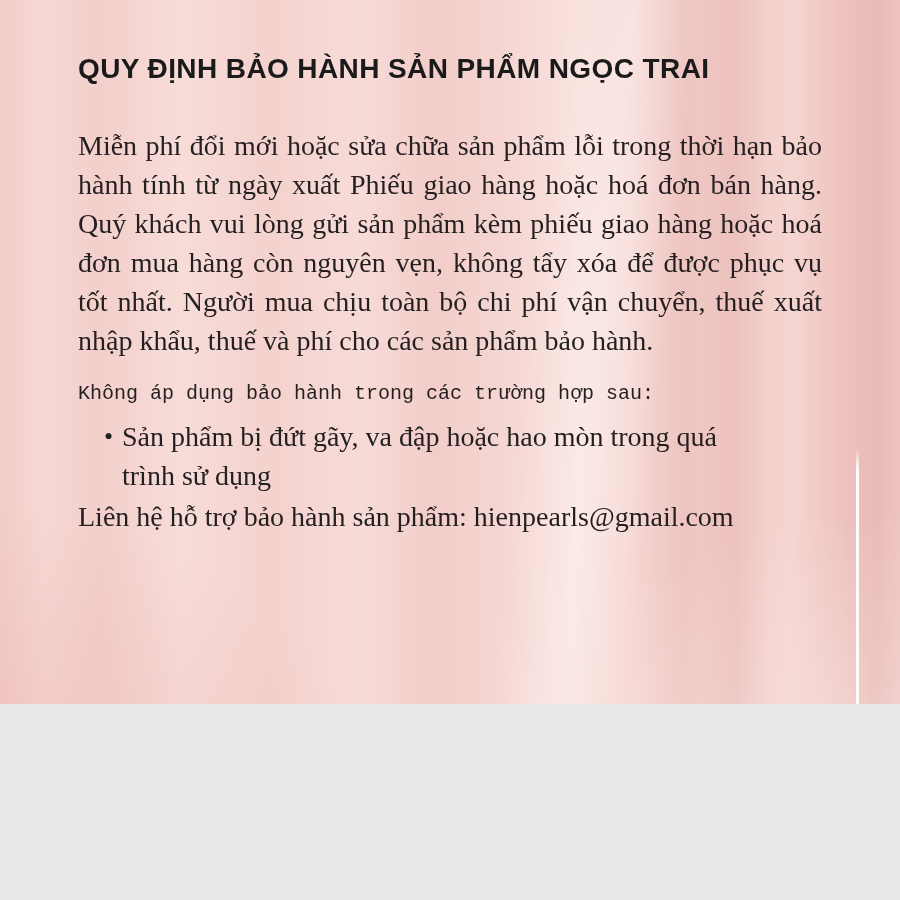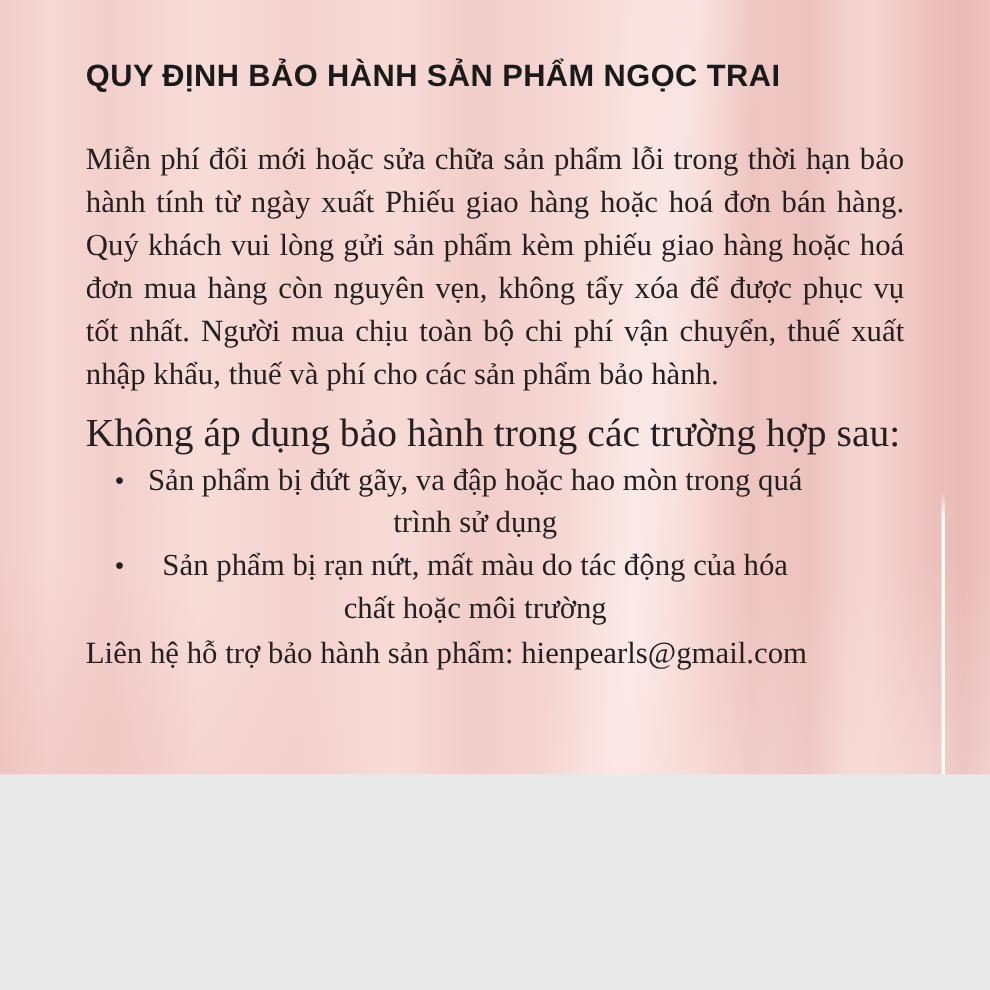--- a/index.html
+++ b/index.html
@@ -34,31 +34,31 @@
     letter-spacing:0.4px;
     color:#1b1a1a;
   }
   .para{
     margin:0 0 14px 0;
     font-size:28px;line-height:39px;
     text-align:justify;
   }
   .section-heading{
     margin:10px 0 4px 0;
-    font-size:36px;line-height:39px;
+    font-size:20px;line-height:39px;font-family:Liberation Mono, monospace;
   }
   ul.exclusions{
     list-style:none;
     margin:0 80px 0 0;
     padding:0 0 0 26px;
   }
   ul.exclusions li{
     position:relative;
     padding-left:18px;
-    font-size:28px;line-height:39px;text-align:center;
+    font-size:28px;line-height:39px;
   }
   ul.exclusions li::before{
     content:"\2022";
     position:absolute;left:0;top:0;
     font-size:26px;
   }
   .contact{
     margin:2px 0 0 0;
     font-size:28px;line-height:39px;
   }
@@ -100,21 +100,20 @@
   <div class="highlight-line"></div>
 
   <main class="content">
     <h1 class="title">QUY ĐỊNH BẢO HÀNH SẢN PHẨM NGỌC TRAI</h1>
 
     <p class="para">Miễn phí đổi mới hoặc sửa chữa sản phẩm lỗi trong thời hạn bảo hành tính từ ngày xuất Phiếu giao hàng hoặc hoá đơn bán hàng. Quý khách vui lòng gửi sản phẩm kèm phiếu giao hàng hoặc hoá đơn mua hàng còn nguyên vẹn, không tẩy xóa để được phục vụ tốt nhất. Người mua chịu toàn bộ chi phí vận chuyển, thuế xuất nhập khẩu, thuế và phí cho các sản phẩm bảo hành.</p>
 
     <p class="section-heading">Không áp dụng bảo hành trong các trường hợp sau:</p>
     <ul class="exclusions">
       <li>Sản phẩm bị đứt gãy, va đập hoặc hao mòn trong quá trình sử dụng</li>
-      <li>Sản phẩm bị rạn nứt, mất màu do tác động của hóa chất hoặc môi trường</li>
     </ul>
 
     <p class="contact"><span>Liên hệ hỗ trợ bảo hành sản phẩm:</span>
       <span>hienpearls@gmail.com</span></p>
   </main>
 
   <div class="brand-row">
     <svg class="badge" viewBox="0 0 46 72" aria-hidden="true">
       <defs>
         <radialGradient id="copperGrad" cx="38%" cy="28%" r="85%">

